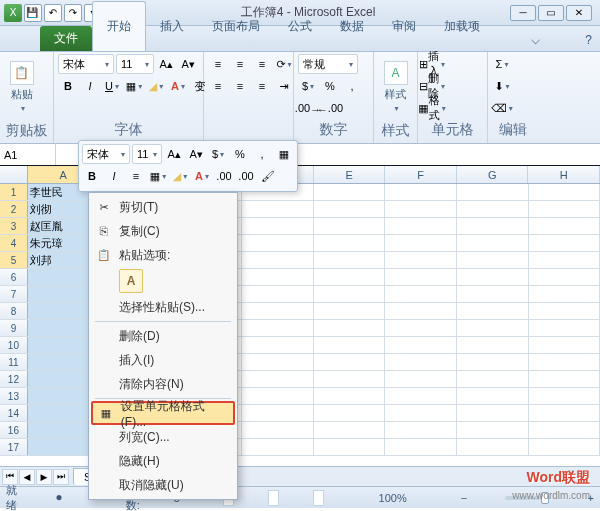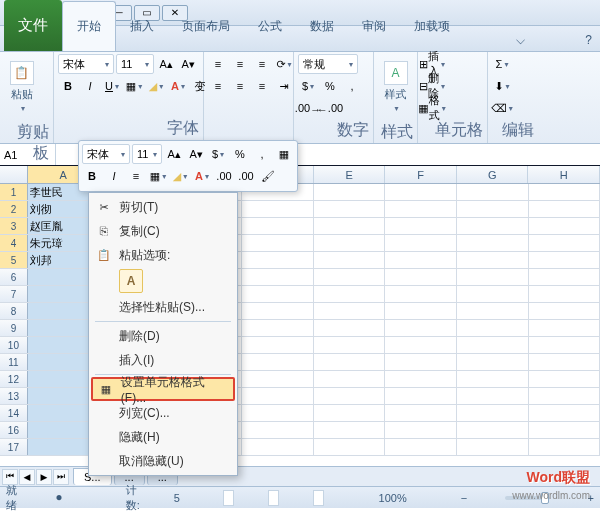--- a/index.html
+++ b/index.html
@@ -9,29 +9,29 @@
 .titlebar { height: 26px; background: linear-gradient(#e6eef8, #d6e2f0); display: flex; align-items: center; border-bottom: 1px solid #a9bfd6; }
 .qat { display: flex; gap: 2px; padding: 0 4px; align-items: center; }
 .qat-icon { width: 18px; height: 18px; background: #fff; border: 1px solid #8aa6c1; border-radius: 2px; display: flex; align-items: center; justify-content: center; font-size: 10px; }
 .excel-icon { background: linear-gradient(#5fb35f,#3d8f3d); color: #fff; border: none; }
 .title-text { flex: 1; text-align: center; color: #445; font-size: 12px; }
 .winbtns { display: flex; gap: 2px; padding-right: 8px; }
 .winbtn { width: 26px; height: 16px; background: #e6eef8; border: 1px solid #8aa6c1; border-radius: 2px; display: flex; align-items: center; justify-content: center; font-size: 10px; }
 
 
 .ribbon-tabs { height: 26px; background: linear-gradient(#e6eef8,#d6e2f0); display: flex; align-items: flex-end; padding-left: 4px; border-bottom: 1px solid #a9bfd6; }
-.file-tab { background: linear-gradient(#3b8e3b,#2d6f2d); color: #fff; padding: 16px 14px; border-radius: 3px 3px 0 0; font-size: 15px; }
+.file-tab { background: linear-gradient(#3b8e3b,#2d6f2d); color: #fff; padding: 4px 14px; border-radius: 3px 3px 0 0; font-size: 12px; margin-left: 36px; }
 .tab { padding: 16px 14px; color: #3b5a7a; cursor: pointer; }
 .tab.active { background: #f5f9fd; border: 1px solid #a9bfd6; border-bottom: none; border-radius: 3px 3px 0 0; }
 .help-icon { margin-left: auto; padding: 4px 8px; color: #3b5a7a; }
 
 
 .ribbon { height: 92px; background: linear-gradient(#f5f9fd,#e4ecf6); border-bottom: 1px solid #a9bfd6; display: flex; }
 .group { border-right: 1px solid #c5d4e3; display: flex; flex-direction: column; padding: 2px 4px; position: relative; }
-.group-label { font-size: 16px; color: #5a7090; text-align: right; padding: 2px 0; margin-top: auto; }
+.group-label { font-size: 14px; color: #5a7090; text-align: center; padding: 2px 0; margin-top: auto; }
 .group-body { flex: 1; display: flex; gap: 4px; align-items: flex-start; }
 .bigbtn { width: 36px; height: 66px; display: flex; flex-direction: column; align-items: center; justify-content: center; gap: 2px; border-radius: 3px; }
 .bigbtn .icn { width: 24px; height: 24px; border: 1px solid #c5d4e3; background: #fff; display: flex; align-items: center; justify-content: center; }
 .bigbtn .lbl { font-size: 11px; color: #3b5a7a; }
 .col { display: flex; flex-direction: column; gap: 2px; }
 .row { display: flex; gap: 2px; align-items: center; }
 .ctl { height: 20px; min-width: 20px; border: 1px solid #c5d4e3; background: #fff; display: flex; align-items: center; justify-content: center; font-size: 11px; padding: 0 4px; border-radius: 2px; }
 .ctl.sel { min-width: 56px; justify-content: space-between; }
 .arrow { font-size: 8px; color: #5a7090; margin-left: 2px; }
 .smallbtn { width: 20px; height: 20px; border: 1px solid transparent; display: flex; align-items: center; justify-content: center; font-size: 11px; border-radius: 2px; }
@@ -88,20 +88,21 @@
 <body>
 
 <div class="titlebar">
   <div class="qat">
     <div class="qat-icon excel-icon">X</div>
     <div class="qat-icon">💾</div>
     <div class="qat-icon">↶</div>
     <div class="qat-icon">↷</div>
     <div class="qat-icon">▾</div>
   </div>
+  <div class="title-text">工作簿4 - Microsoft Excel</div>
   <div class="winbtns">
     <div class="winbtn">─</div>
     <div class="winbtn">▭</div>
     <div class="winbtn">✕</div>
   </div>
 </div>
 
 <div class="ribbon-tabs">
   <div class="file-tab">文件</div>
   <div class="tab active">开始</div>
@@ -509,20 +510,24 @@
       <span>选择性粘贴(S)...</span>
     </div>
   <div class="ctx-sep"></div>
   <div class="ctx-item">
       <div class="ctx-icn"></div>
       <span>删除(D)</span>
     </div>
   <div class="ctx-item">
       <div class="ctx-icn"></div>
       <span>插入(I)</span>
+    </div>
+  <div class="ctx-item">
+      <div class="ctx-icn"></div>
+      <span>清除内容(N)</span>
     </div>
   <div class="ctx-sep"></div>
   <div class="ctx-item hl">
       <div class="ctx-icn">▦</div>
       <span>设置单元格格式(F)...</span>
     </div>
   <div class="ctx-item">
       <div class="ctx-icn"></div>
       <span>列宽(C)...</span>
     </div>

